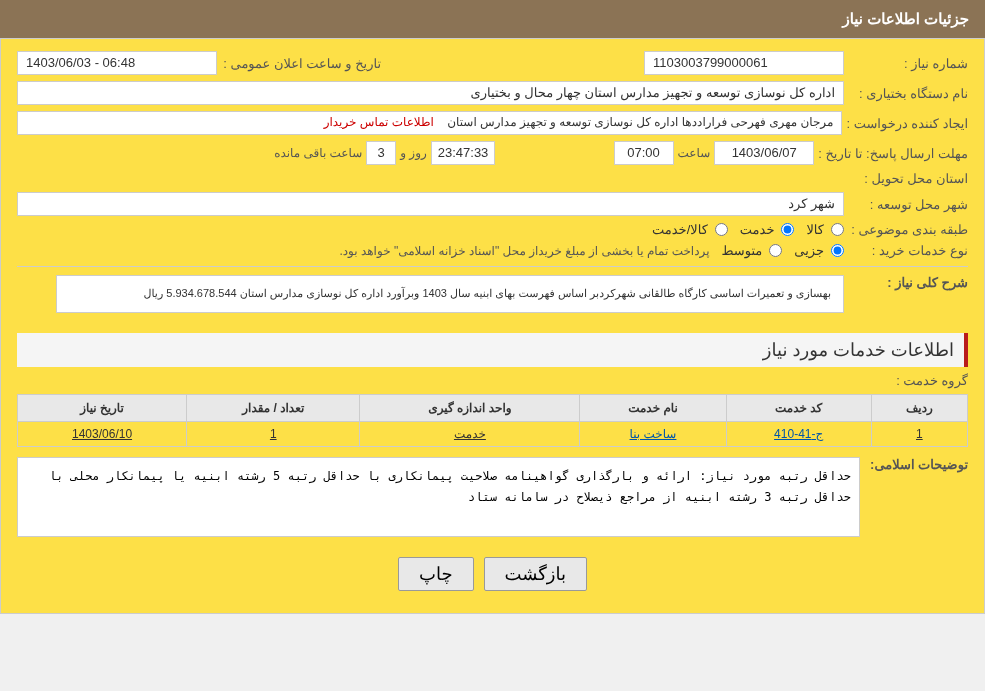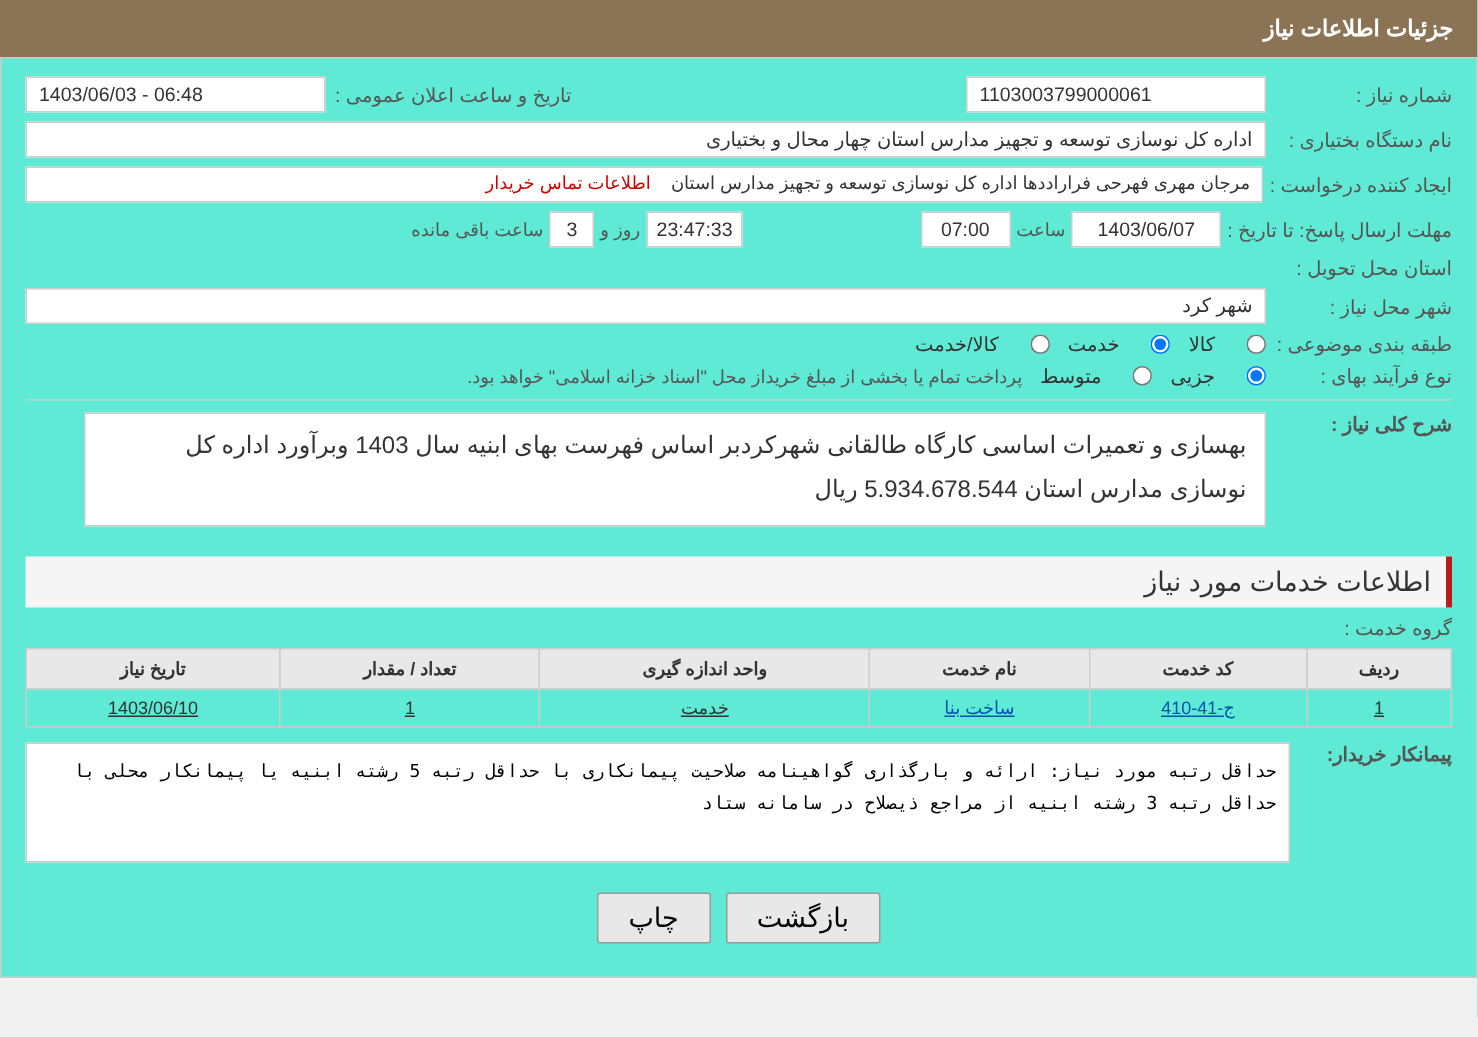--- a/index.html
+++ b/index.html
@@ -6,21 +6,21 @@
     body {
       font-family: Tahoma, Arial, sans-serif;
       font-size: 13px;
       background: #f0f0f0;
       direction: rtl;
       color: #333;
     }
     .page-wrapper {
       max-width: 985px;
       margin: 0 auto;
-      background: #5eead4;
+      background: #fde047;
     }
     .header-bar {
       background: #8B7355;
       color: #fff;
       text-align: right;
       padding: 10px 16px;
       font-size: 15px;
       font-weight: bold;
     }
     .content {
@@ -81,38 +81,38 @@
       font-size: 12px;
     }
     .radio-group {
       display: flex;
       gap: 12px;
       align-items: center;
     }
     .radio-item {
       display: flex;
       align-items: center;
-      gap: 21px;
+      gap: 7px;
     }
     .section-title {
       background: #f5f5f5;
       border-right: 4px solid #b91c1c;
       padding: 6px 10px;
       font-weight: normal;
       font-size: 18px;
       margin: 10px 0 6px 0;
       color: #333;
     }
     .description-box {
       border: 1px solid #ccc;
       padding: 8px 12px;
       background: #fff;
       line-height: 1.8;
       text-align: right;
-      font-size: 16px;
+      font-size: 11px;
       margin-bottom: 10px;
     }
     .services-table {
       width: 100%;
       border-collapse: collapse;
       margin-bottom: 10px;
     }
     .services-table th {
       background: #e8e8e8;
       border: 1px solid #ccc;
@@ -226,21 +226,21 @@
       <span class="countdown-unit">روز و</span>
       <div class="inline-box" style="min-width:30px;">3</div>
       <span class="countdown-unit">ساعت باقی مانده</span>
     </div>
 
     <div class="info-row">
       <span class="label">استان محل تحویل :</span>
     </div>
 
     <div class="info-row">
-      <span class="label">شهر محل نیاز :</span>
+      <span class="label">شهر محل توسعه :</span>
       <div class="value-box">شهر کرد</div>
     </div>
 
     <div class="info-row">
       <span class="label">طبقه بندی موضوعی :</span>
       <div class="radio-group">
         <div class="radio-item">
           <input type="radio" name="tabaqe" style="">
           <span>کالا</span>
         </div>
@@ -249,21 +249,21 @@
           <span>خدمت</span>
         </div>
         <div class="radio-item">
           <input type="radio" name="tabaqe" style="">
           <span>کالا/خدمت</span>
         </div>
       </div>
     </div>
 
     <div class="process-type-row">
-      <span class="label">نوع فرآیند بهای :</span>
+      <span class="label">نوع خدمات خرید :</span>
       <div class="radio-group">
         <div class="radio-item">
           <input type="radio" name="farind" checked="" style="">
           <span>جزیی</span>
         </div>
         <div class="radio-item">
           <input type="radio" name="farind" style="">
           <span>متوسط</span>
         </div>
       </div>
@@ -300,21 +300,21 @@
           <td class="link-cell">ج-41-410</td>
           <td class="link-cell">ساخت بنا</td>
           <td>خدمت</td>
           <td>1</td>
           <td>1403/06/10</td>
         </tr>
       </tbody>
     </table>
 
     <div class="buyer-notes">
-      <span class="label" style="font-weight:bold;">پیمانکار خریدار:</span>
+      <span class="label" style="font-weight:bold;">توضیحات اسلامی:</span>
       <textarea class="notes-textarea" readonly="" style="">حداقل رتبه مورد نیاز: ارائه و بارگذاری گواهینامه صلاحیت پیمانکاری با حداقل رتبه 5 رشته ابنیه یا پیمانکار محلی با حداقل رتبه 3 رشته ابنیه از مراجع ذیصلاح در سامانه ستاد</textarea>
     </div>
 
     <div class="btn-row">
       <button class="btn btn-back">بازگشت</button>
       <button class="btn btn-print">چاپ</button>
     </div>
 
   </div>
 </div>

